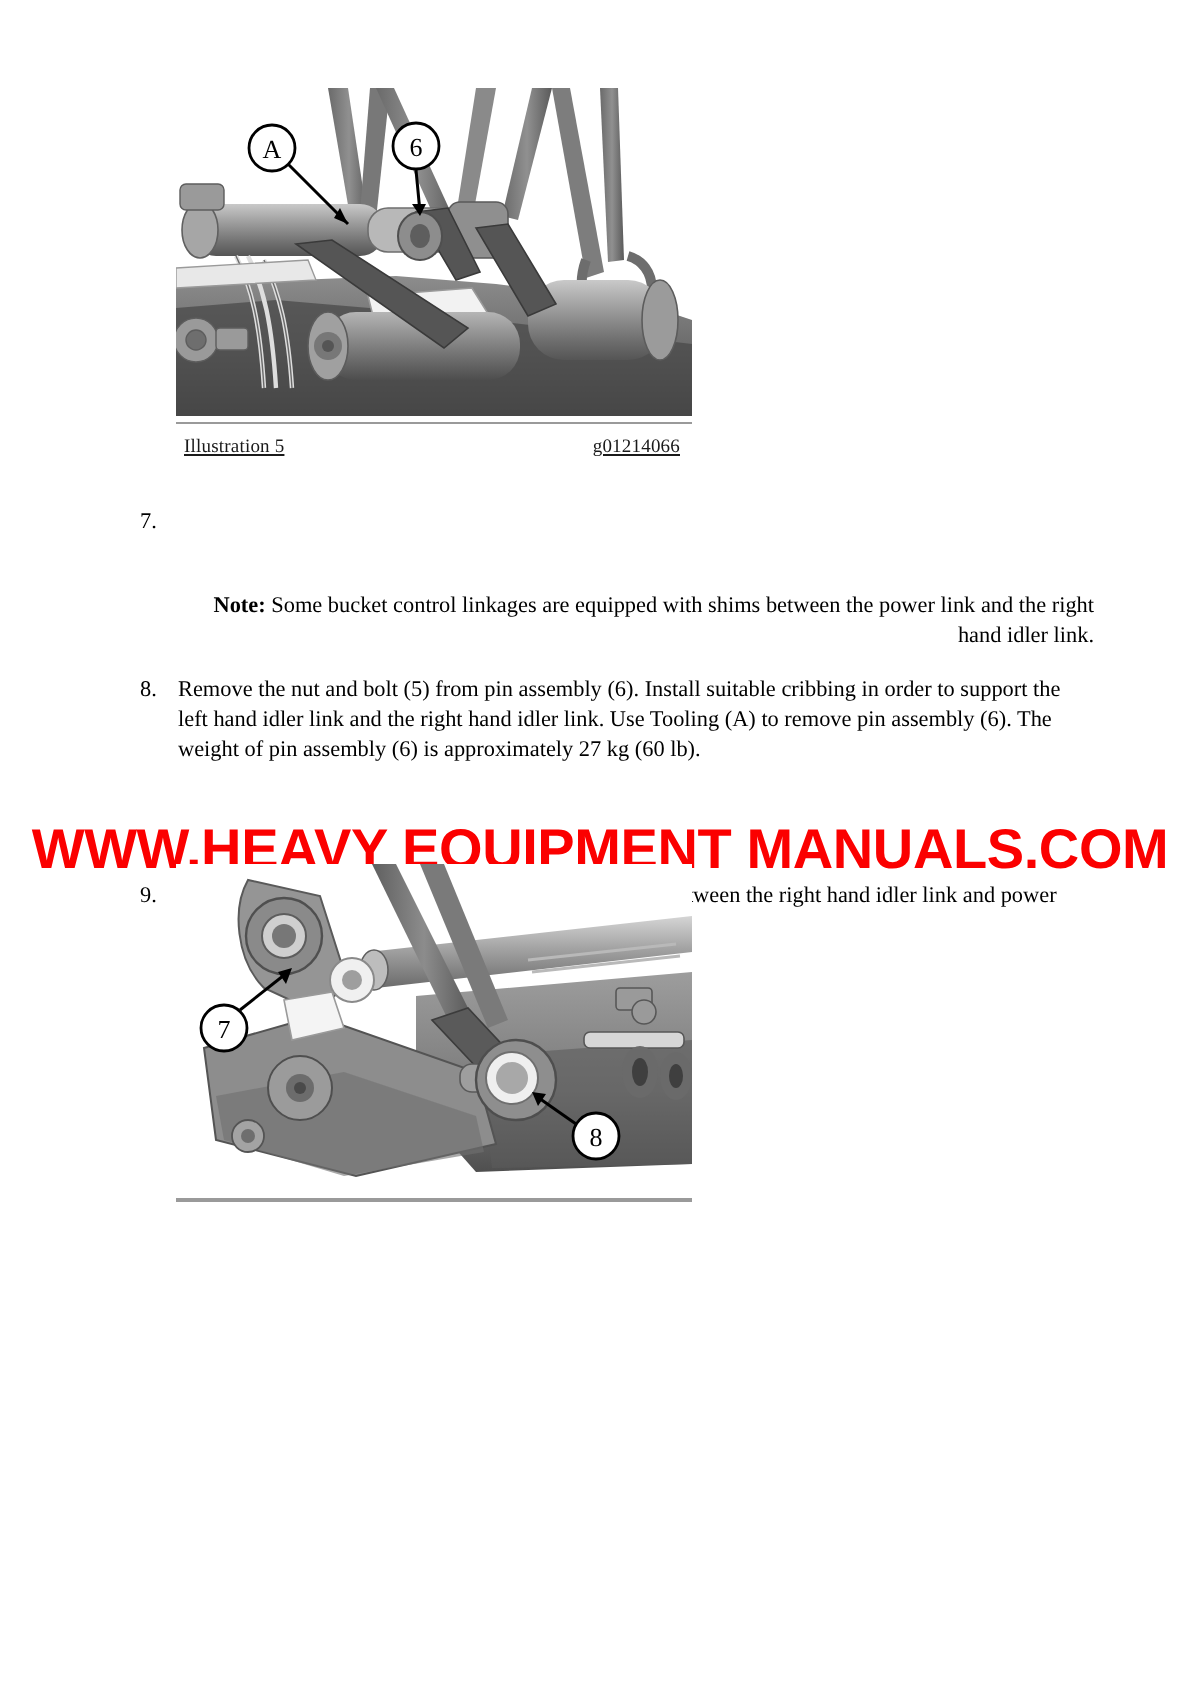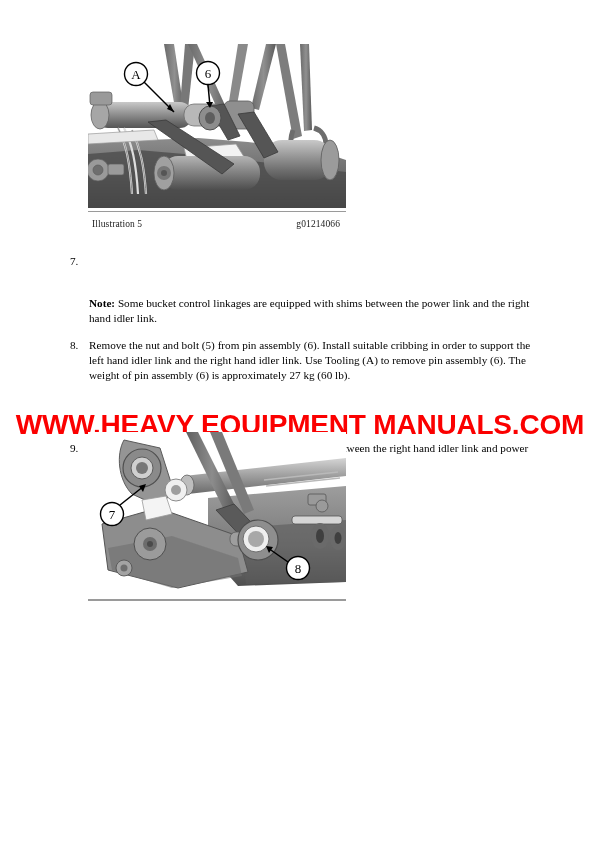--- a/index.html
+++ b/index.html
@@ -52,20 +52,21 @@
 
   .figure-caption {
     display: flex;
     justify-content: space-between;
     align-items: baseline;
     font-family: "Liberation Serif", serif;
     font-size: 9.5px;
     color: #1a1a1a;
     padding: 7px 2px 7px 4px;
     letter-spacing: 0.1px;
+    text-decoration: underline;
   }
   .caption-title { white-space: nowrap; }
   .caption-id { white-space: nowrap; padding-right: 4px; }
 
   
   .body-block {
     position: absolute;
     left: 70px;
     width: 458px;
     font-family: "Liberation Serif", serif;
@@ -81,20 +82,21 @@
   }
   .list-marker {
     position: absolute;
     left: 0;
     top: 0;
     width: 15px;
     text-align: left;
   }
   .note-block {
     padding-left: 19px;
+    text-align: right;
   }
   .note-label {
     font-weight: bold;
   }
 
   #step-7  { top: 254px; }
   #note-1  { top: 296px; }
   #step-8  { top: 338px; }
   #step-9  { top: 395px; }
 

